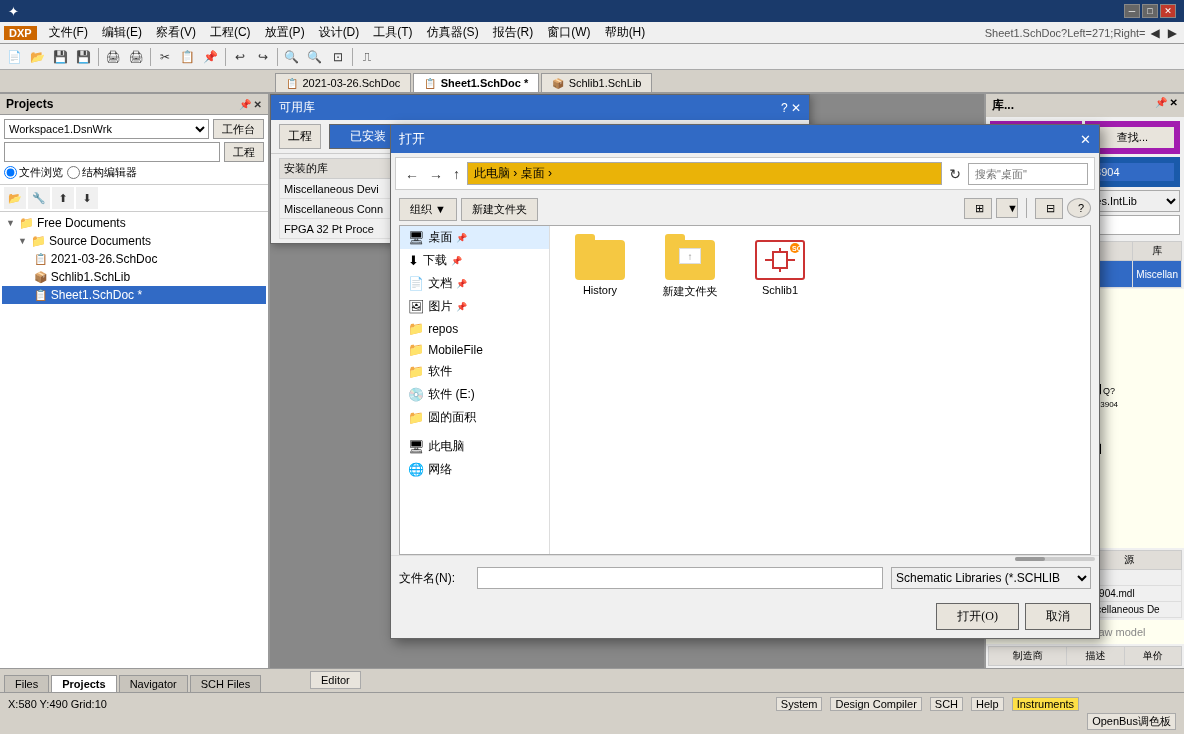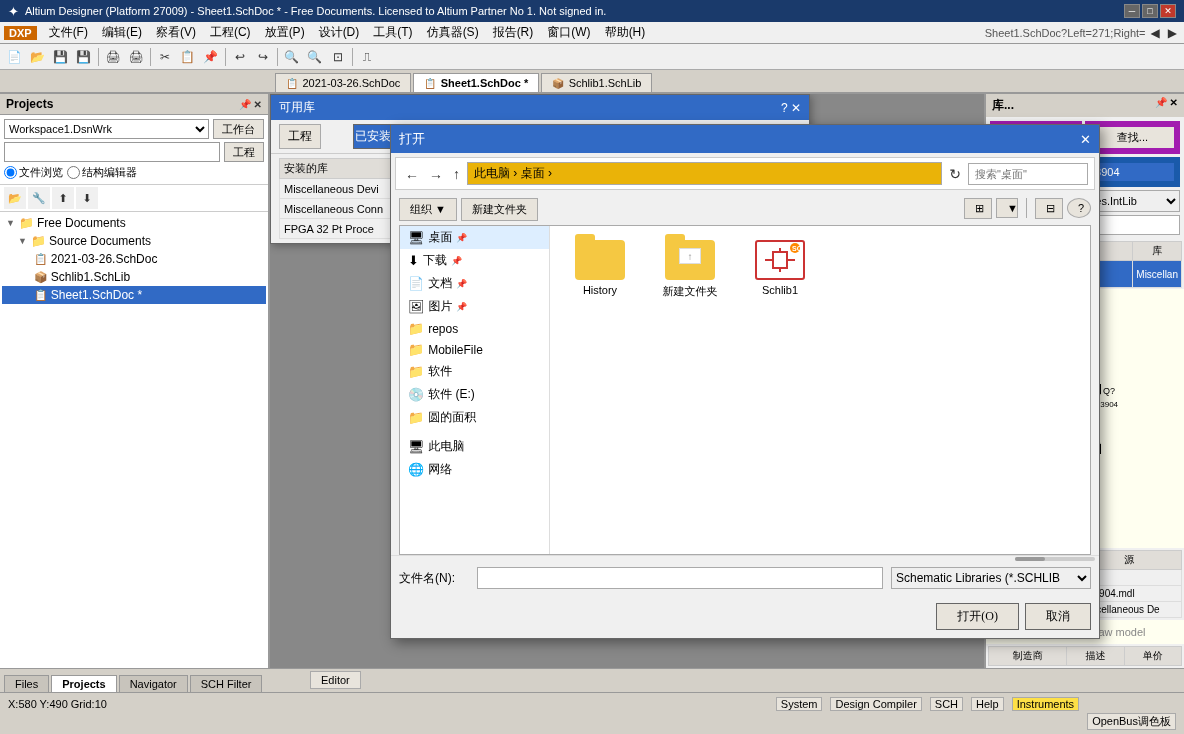--- a/index.html
+++ b/index.html
@@ -441,21 +441,20 @@
       color: #888;
       text-align: center;
     }
   </style>
 </head>
 <body>
 
 <div class="title-bar">
   <div class="title-bar-left">
     <span style="font-size:13px;">✦</span>
-    <span>Altium Designer (Platform 27009) - Sheet1.SchDoc * - Free Documents. Licensed to Altium Partner No 1. Not signed in.</span>
   </div>
   <div class="title-bar-right">
     <div class="title-btn">─</div>
     <div class="title-btn">□</div>
     <div class="title-btn close">✕</div>
   </div>
 </div>
 
 <div class="menu-bar">
   <span class="dxp-badge">DXP</span>
@@ -583,21 +582,21 @@
 
   <div class="center-area">
 
     <div class="avail-lib-dialog" style="top:0; left:0; width:540px;">
       <div class="dialog-title-bar">
         <span>可用库</span>
         <span style="cursor:pointer;">?  ✕</span>
       </div>
       <div style="padding:4px 8px; display:flex; gap:8px; border-bottom:1px solid #ccc;">
         <span style="padding:3px 8px; cursor:pointer; border:1px solid #aaa; background:#e8e4dc;">工程</span>
-        <span style="padding:3px 1px; cursor:pointer; background:#316ac5; color:white; border:1px solid #666;margin-left:24px;">已安装</span>
+        <span style="padding:3px 20px; cursor:pointer; background:#316ac5; color:white; border:1px solid #666;">已安装</span>
         <span style="padding:3px 8px; cursor:pointer; border:1px solid #aaa; background:#e8e4dc;">搜索路径</span>
       </div>
       <div style="padding:4px 8px;">
         <table class="lib-table">
           <thead>
             <tr>
               <th>安装的库</th>
               <th>激活过的</th>
               <th>路径</th>
               <th>类型</th>
@@ -865,21 +864,21 @@
     </div>
 
   </div>
 
 </div>
 
 <div class="bottom-tabs" style="height:24px; position:relative;">
   <div class="bottom-tab">Files</div>
   <div class="bottom-tab active">Projects</div>
   <div class="bottom-tab">Navigator</div>
-  <div class="bottom-tab">SCH Filter</div>
+  <div class="bottom-tab">SCH Files</div>
   <div style="flex:1;"></div>
   <div style="position:absolute;bottom:3px;left:310px;background:#e8e4dc;border:1px solid #aaa;padding:2px 10px;font-size:11px;cursor:pointer;">Editor</div>
 </div>
 
 <div class="status-bar">
   <span>X:580 Y:490  Grid:10</span>
   <span style="flex:1;"></span>
   <span style="cursor:pointer;padding:0 4px;border:1px solid #aaa;background:#e8e4dc;font-size:11px;">System</span>
   <span style="cursor:pointer;padding:0 4px;border:1px solid #aaa;background:#e8e4dc;font-size:11px;">Design Compiler</span>
   <span style="cursor:pointer;padding:0 4px;border:1px solid #aaa;background:#e8e4dc;font-size:11px;">SCH</span>

